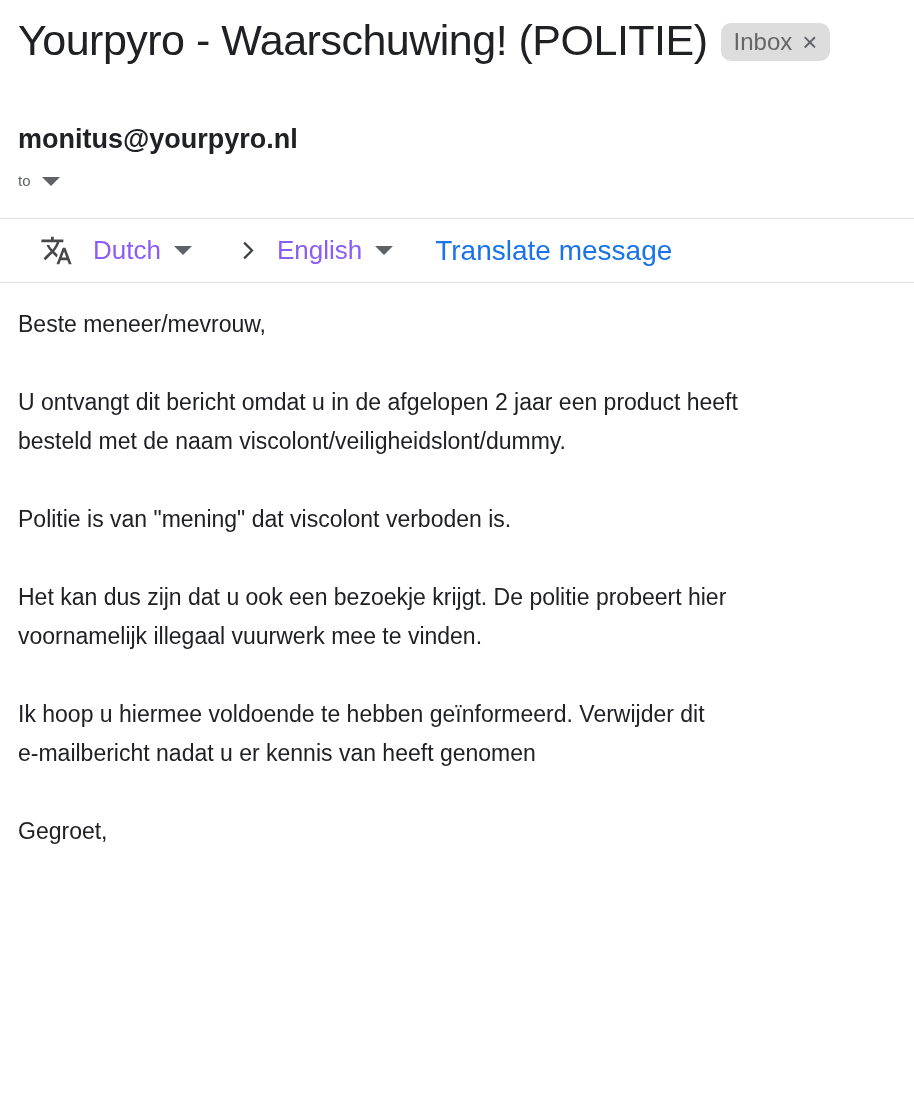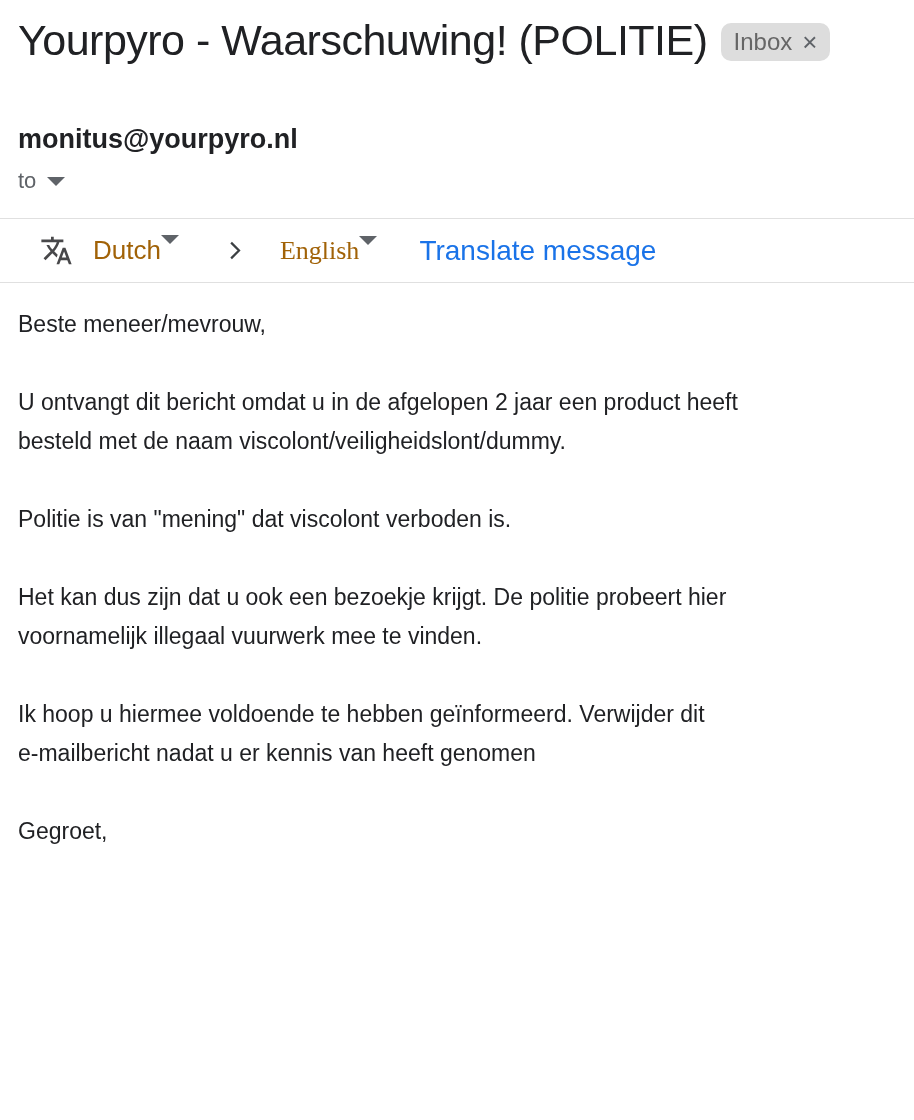--- a/index.html
+++ b/index.html
@@ -56,21 +56,21 @@
     font-size: 27px;
     font-weight: 700;
     line-height: 30px;
     color: #202124;
   }
   .to-row {
     margin-top: 14px;
     display: flex;
     align-items: center;
     gap: 11px;
-    font-size: 22px;
+    font-size: 15px;
     line-height: 26px;
     color: #5f6368;
   }
   .caret-down {
     width: 0; height: 0;
     border-left: 9px solid transparent;
     border-right: 9px solid transparent;
     border-top: 9px solid #5f6368;
     display: inline-block;
   }
@@ -81,29 +81,30 @@
     height: 65px;
     border-top: 1px solid #e0e0e0;
     border-bottom: 1px solid #e0e0e0;
     display: flex;
     align-items: center;
     padding-left: 40px;
   }
   .translate-icon-wrap { display: flex; align-items: center; }
   .lang-dropdown {
     display: flex;
-    align-items: flex-start;
+    align-items: center;
+    gap: 13px;
     font-size: 26px;
-    color: #a16207;
+    color: #8b5cf6;
     cursor: pointer;
   }
   .lang-dropdown .caret-down { border-top-color: #5f6368; }
   .dd-source { margin-left: 20px; }
   .chev-right { margin-left: 42px; display: flex; align-items: center; }
-  .dd-target { margin-left: 32px; font-family: Liberation Serif, serif; }
+  .dd-target { margin-left: 16px; }
   .translate-link {
     margin-left: 42px;
     font-size: 28px;
     color: #1a73e8;
     text-decoration: none;
     cursor: pointer;
   }
 
   
   .body-text { padding: 22px 18px 0 18px; }

